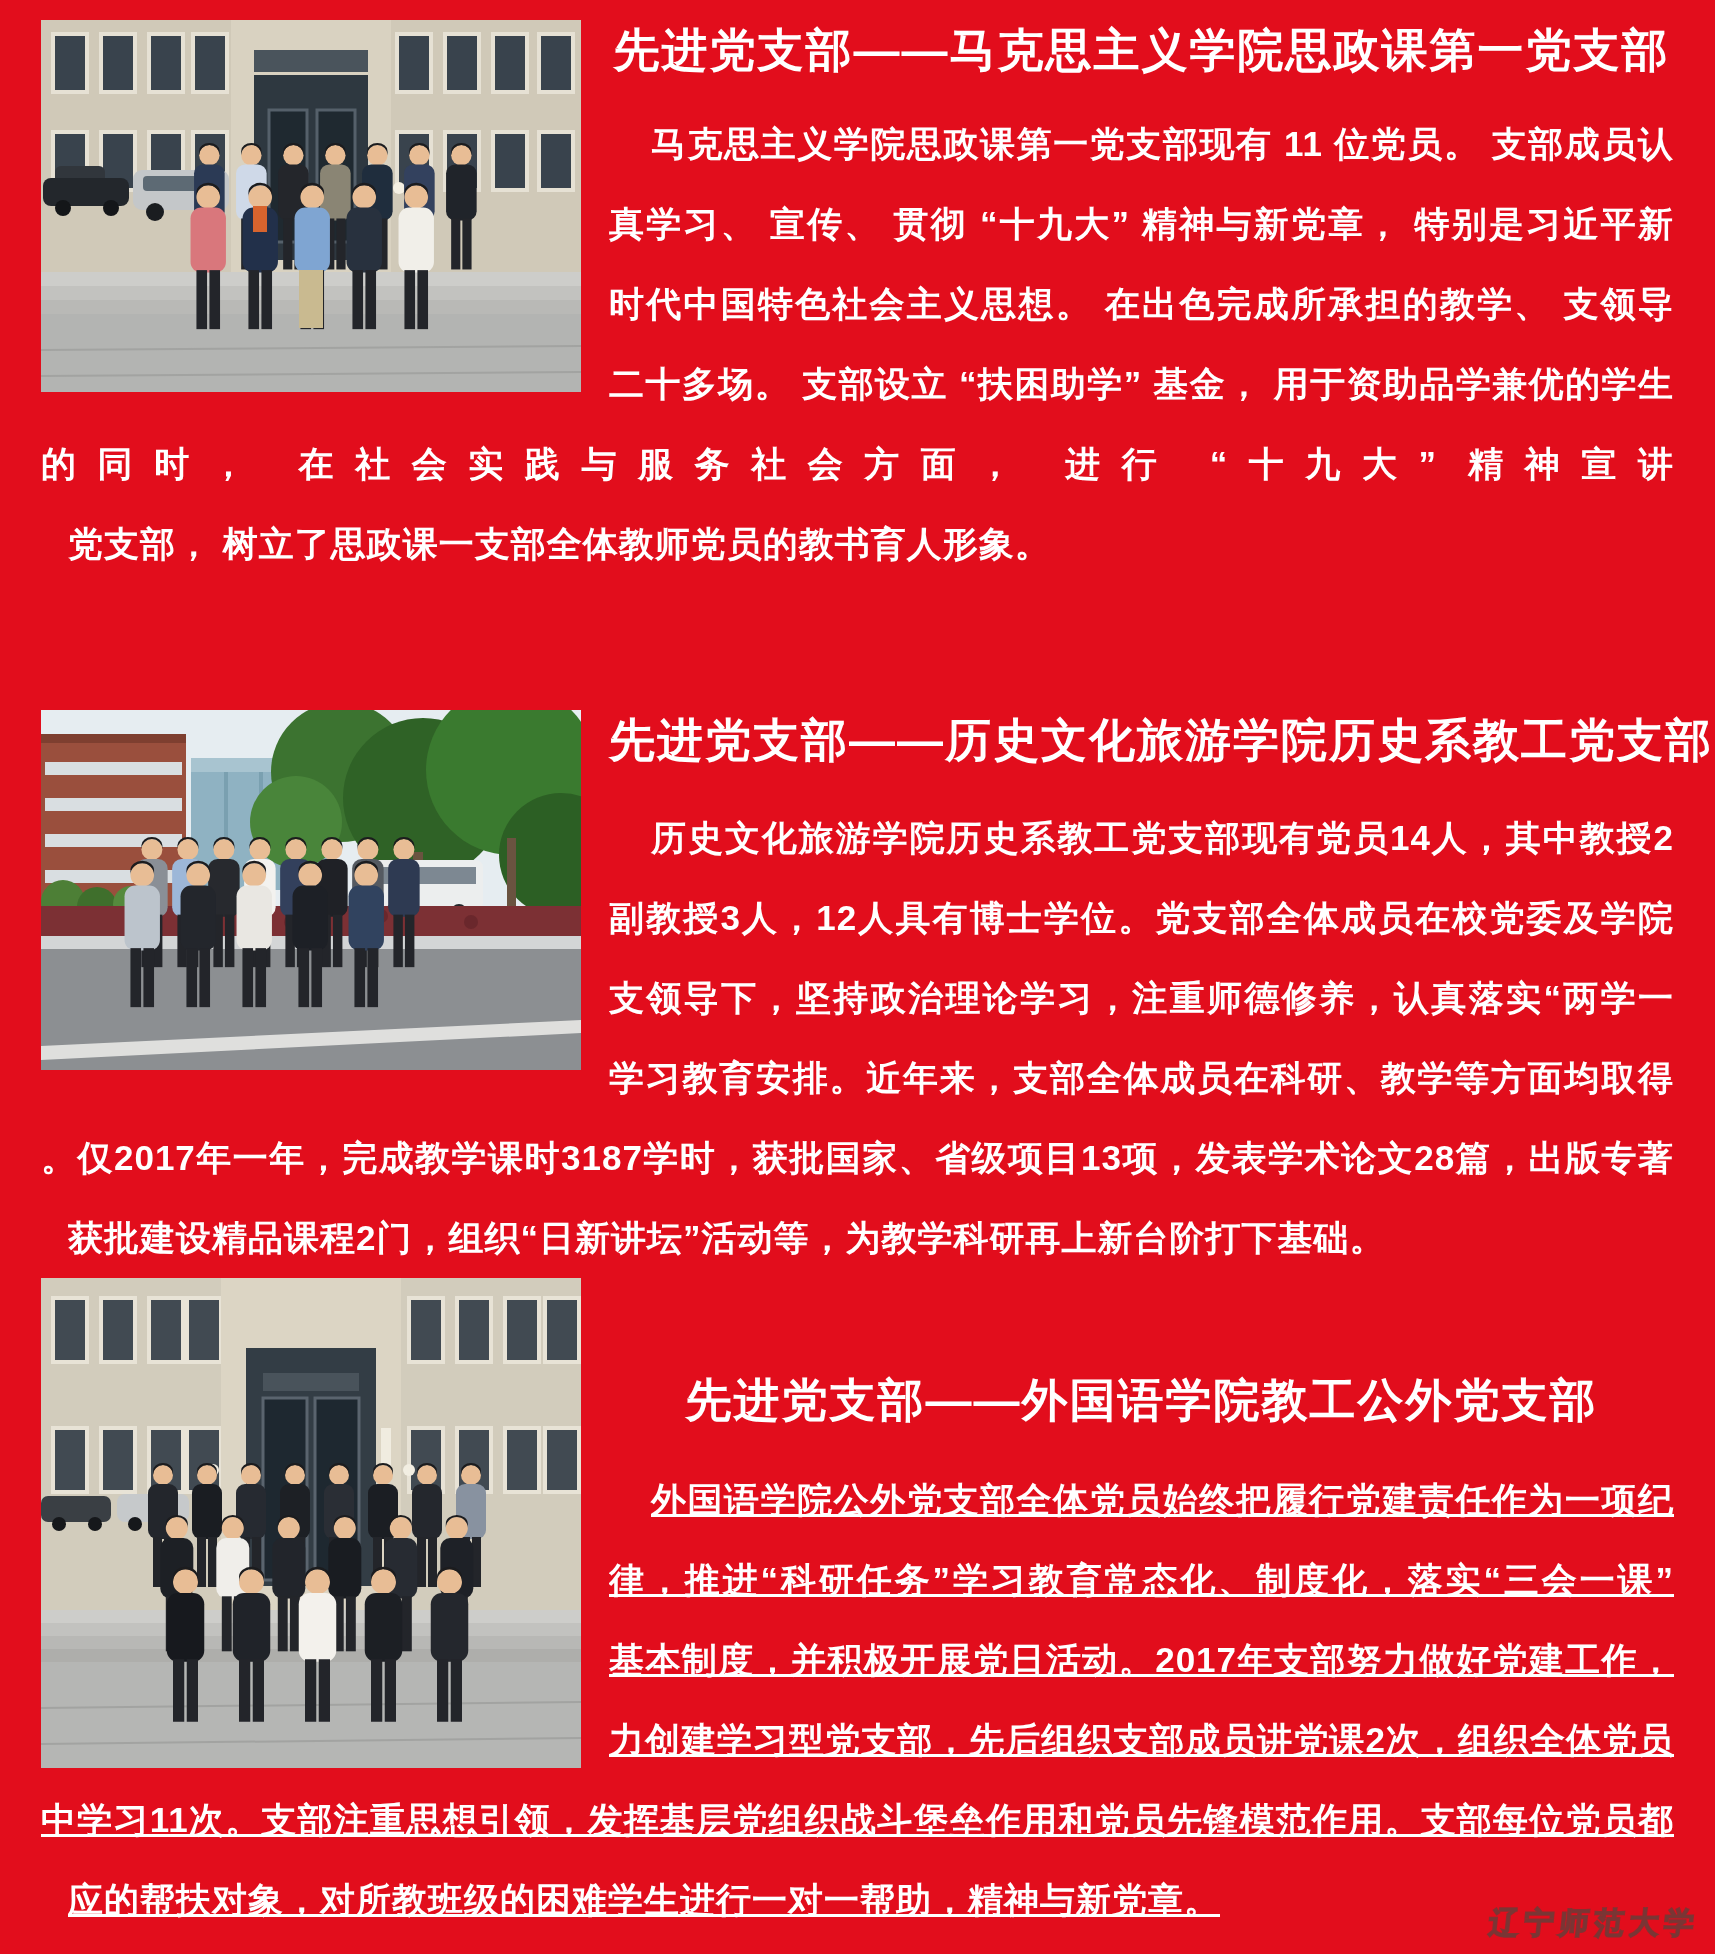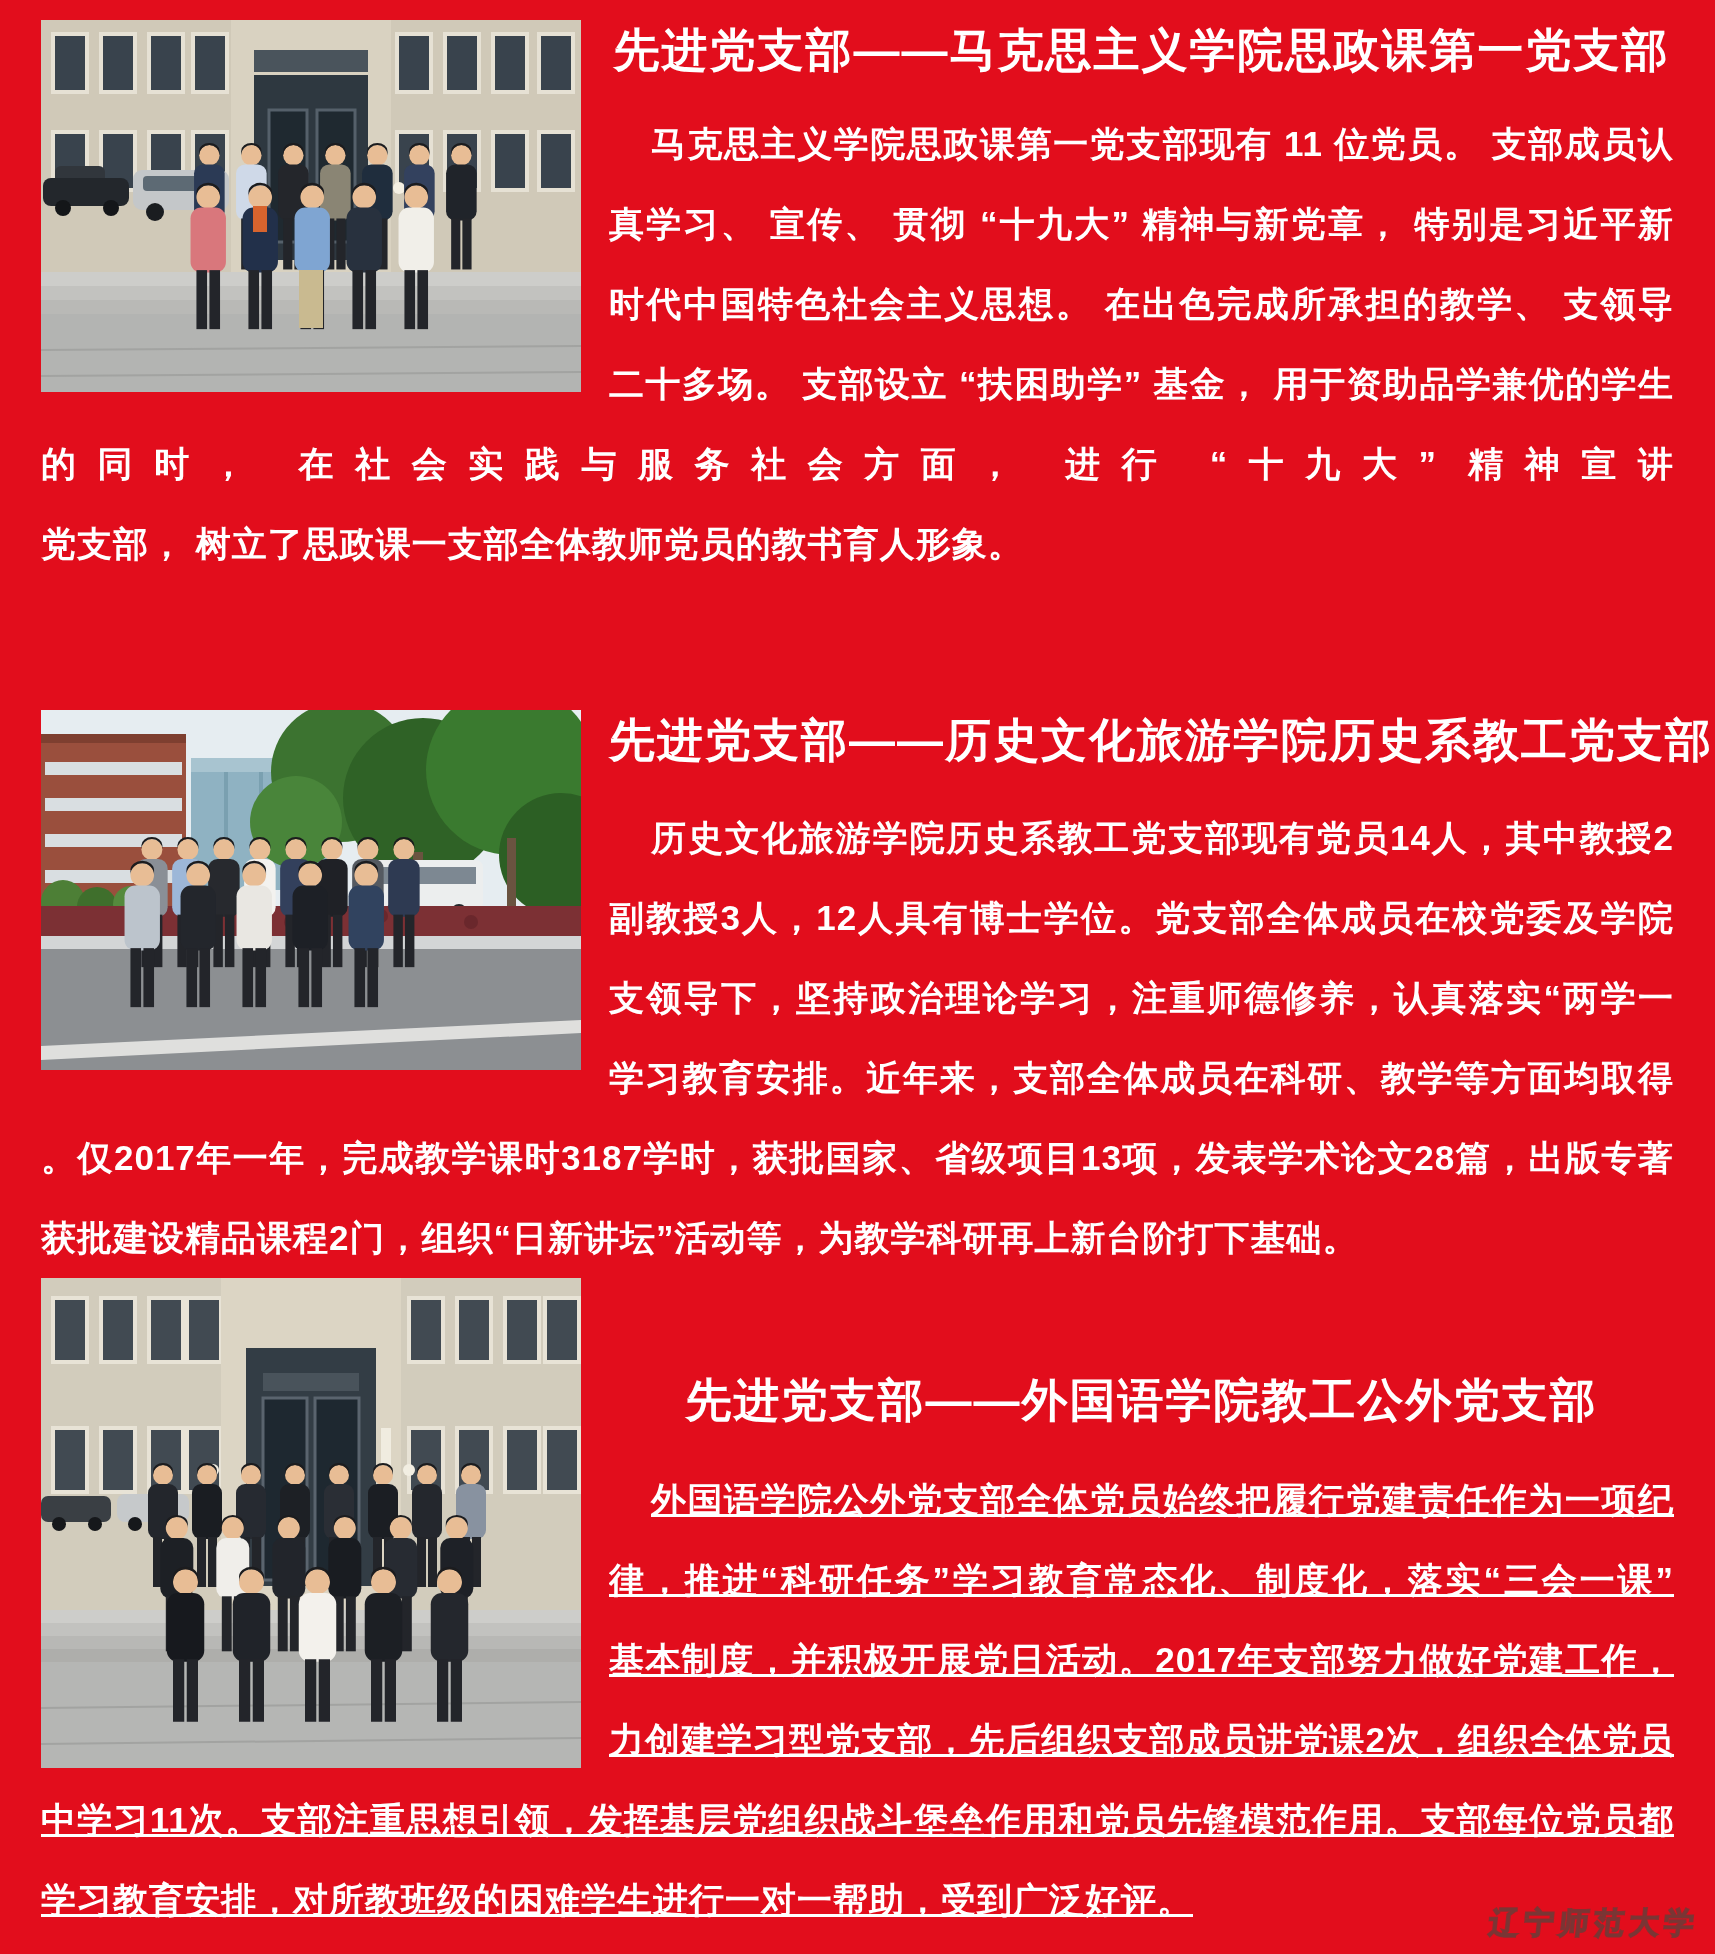--- a/index.html
+++ b/index.html
@@ -31,21 +31,21 @@
   .sec3 h1.title{margin-top:92px;}
   .body{margin-top:24px;font-size:35px;font-weight:700;}
   .sec2 .body{margin-top:28px;}
   .sec3 .body{margin-top:30px;text-decoration:underline;}
   .line{
     line-height:80px;height:80px;overflow:hidden;
     text-align:justify;text-align-last:justify;
     letter-spacing:1px;
   }
   .line.first{text-indent:42px;}
-  .line.last{text-align-last:left;}
+  .line.last{text-align-last:left;margin-left:27px;}
   .watermark{
     position:absolute;right:16px;bottom:10px;
     font-size:30px;font-weight:800;letter-spacing:5px;
     color:rgba(92,70,64,0.35);
     -webkit-text-stroke:1.5px rgba(90,66,60,0.65);
     transform:skewX(-6deg);
   }
 </style>
 </head>
 <body>
@@ -288,18 +288,18 @@
         </g>
       </svg>
     </figure>
     <h1 class="title">先进党支部——外国语学院教工公外党支部</h1>
     <div class="body">
       <div class="line first">外国语学院公外党支部全体党员始终把履行党建责任作为一项纪</div>
       <div class="line">律，推进“科研任务”学习教育常态化、制度化，落实“三会一课”</div>
       <div class="line">基本制度，并积极开展党日活动。2017年支部努力做好党建工作，努</div>
       <div class="line">力创建学习型党支部，先后组织支部成员讲党课2次，组织全体党员集</div>
       <div class="line">中学习11次。支部注重思想引领，发挥基层党组织战斗堡垒作用和党员先锋模范作用。支部每位党员都有相</div>
-      <div class="line last">学习教育安排，对所教班级的困难学生进行一对一帮助，受到广泛好评。</div>
+      <div class="line last">应的帮扶对象，对所教班级的困难学生进行一对一帮助，精神与新党章。</div>
     </div>
   </section>
 
   <div class="watermark">辽宁师范大学</div>
 </div>
 
 </body></html>

